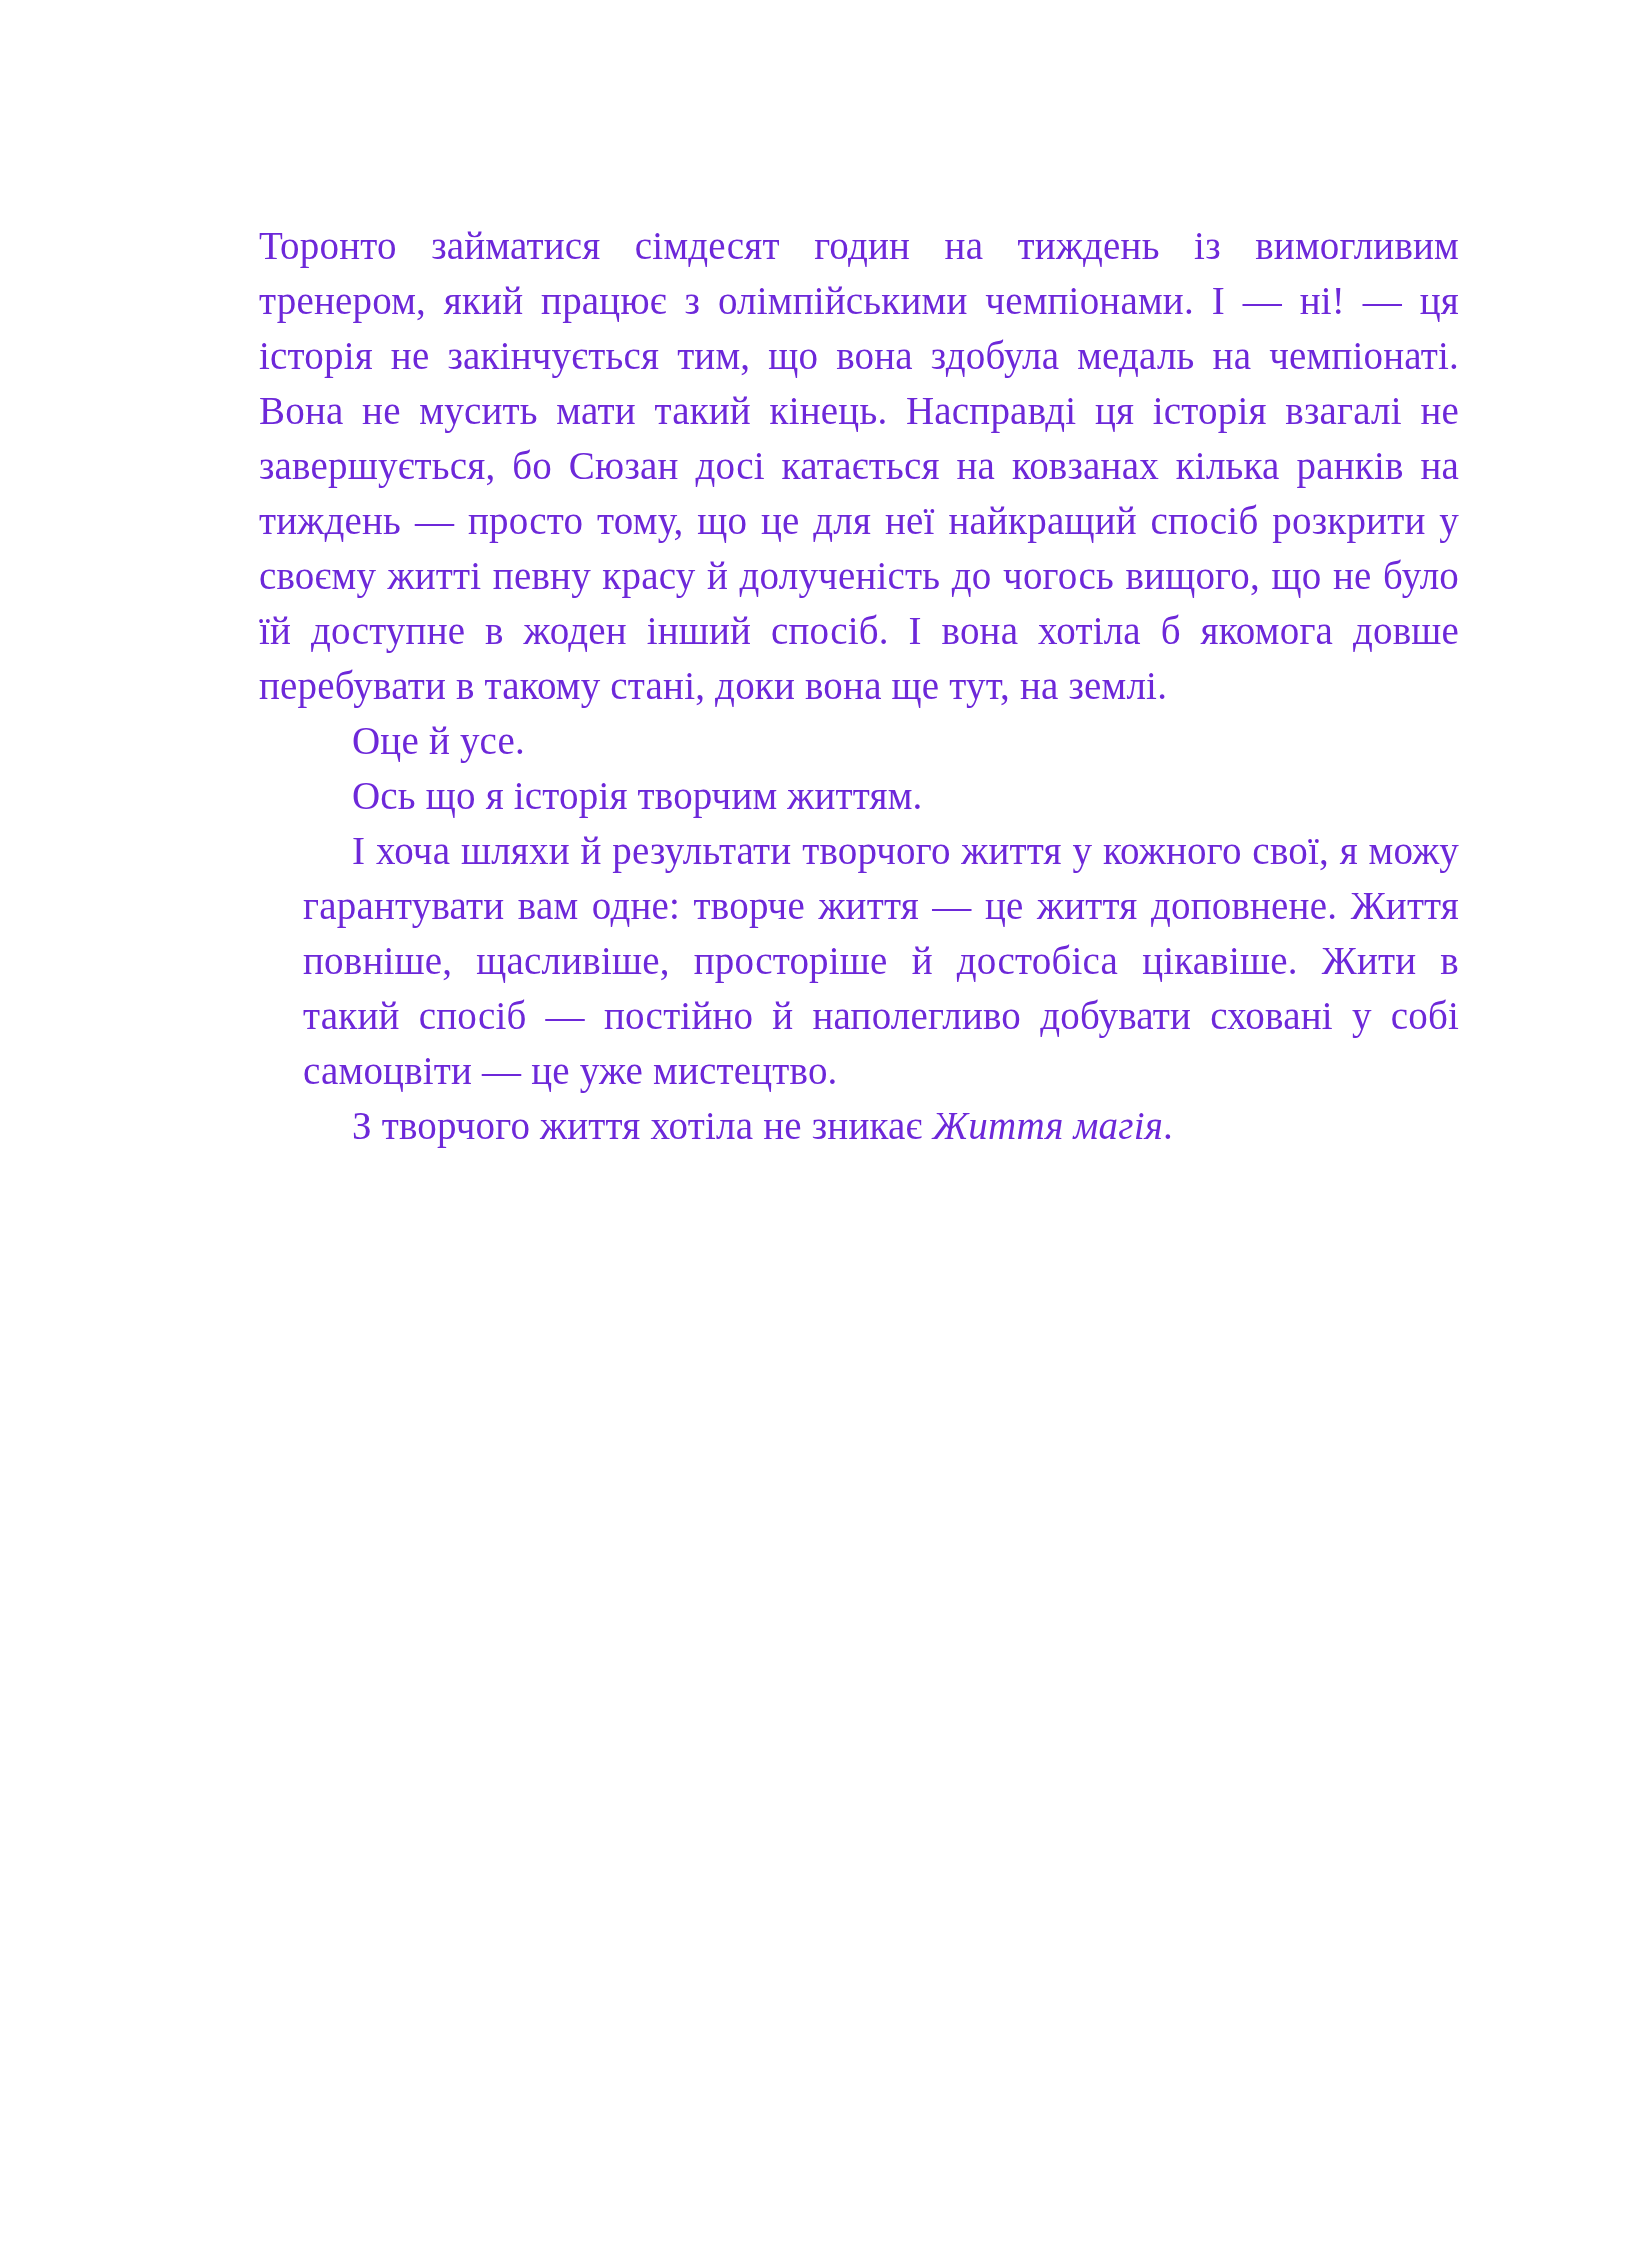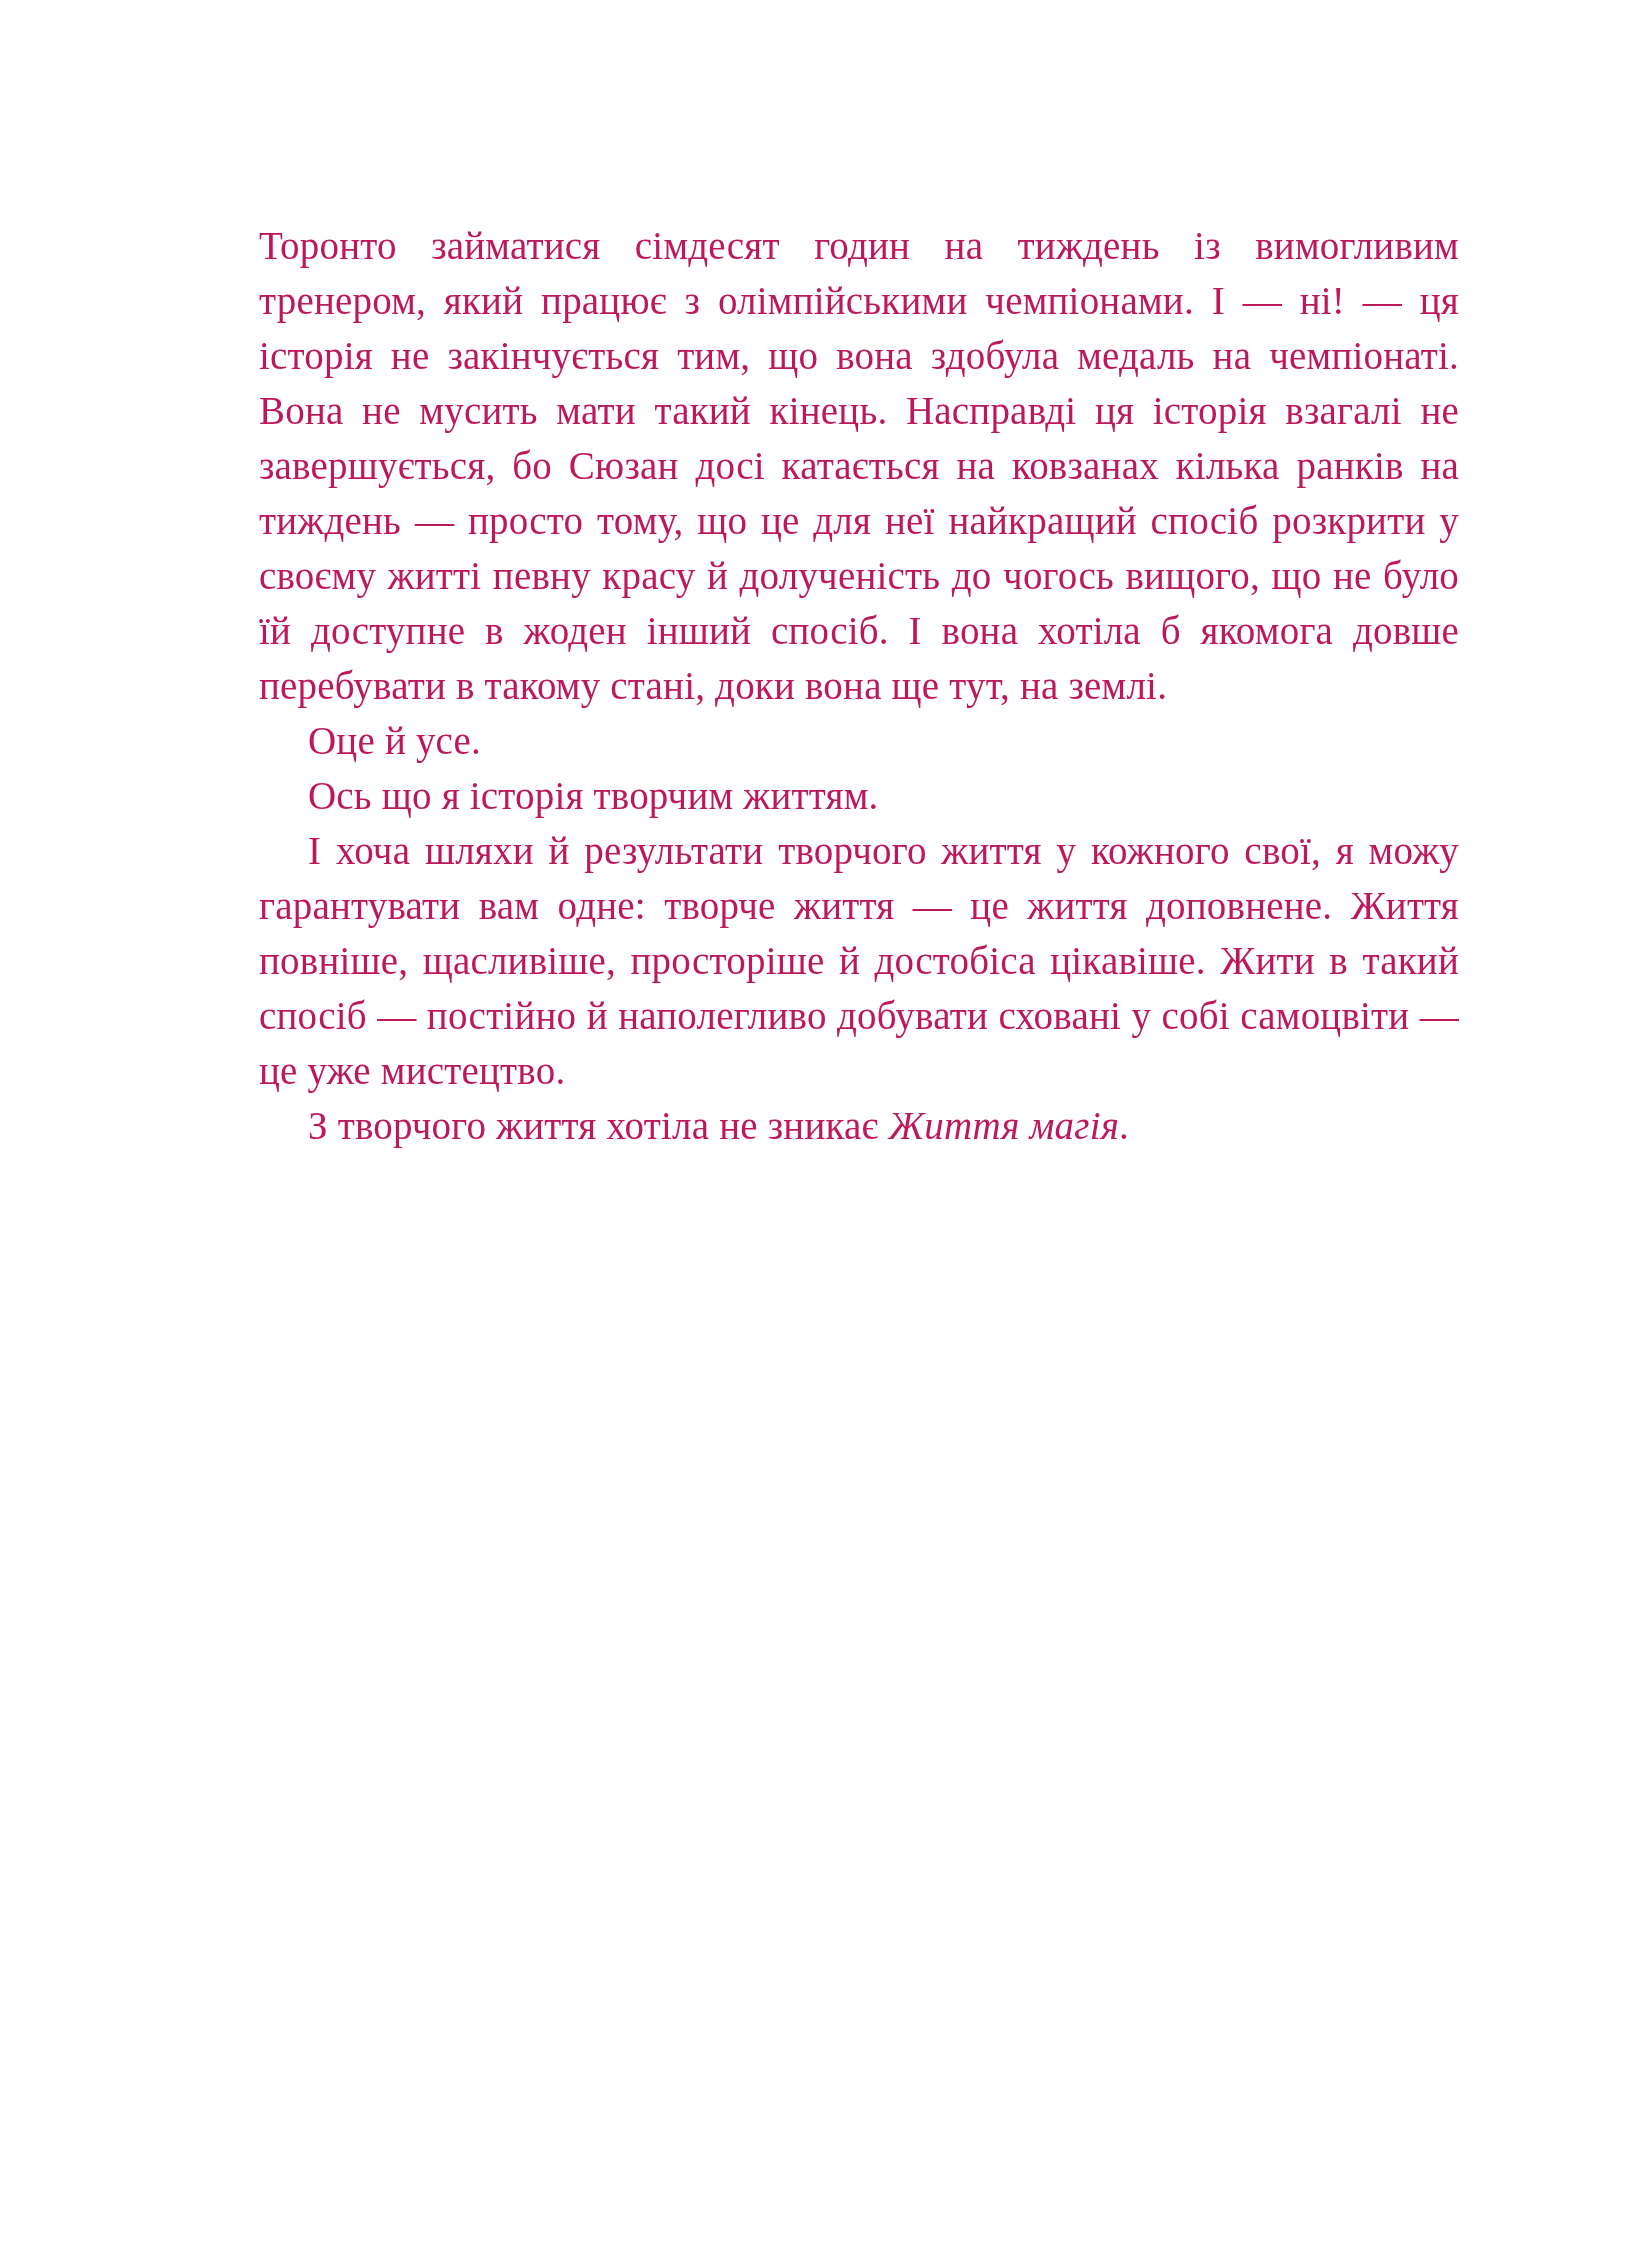--- a/index.html
+++ b/index.html
@@ -12,35 +12,36 @@
     width: 1638px;
     height: 2261px;
     background: #ffffff;
     overflow: hidden;
   }
   .text-block {
     position: absolute;
     left: 259px;
     top: 218px;
     width: 1200px;
-    color: #be185d;
+    color: #6d28d9;
     font-family: "Liberation Serif", "DejaVu Serif", serif;
     font-size: 39px;
     line-height: 55px;
     text-align: justify;
     letter-spacing: 0.2px;
   }
   .para {
     margin: 0;
     padding: 0;
     -webkit-hyphens: manual;
     hyphens: manual;
   }
   .para.indent {
     text-indent: 49px;
+    margin-left: 44px;
   }
   .para em {
     font-style: italic;
   }
 </style>
 </head>
 <body>
 
 <div class="page">
   <div class="text-block">

